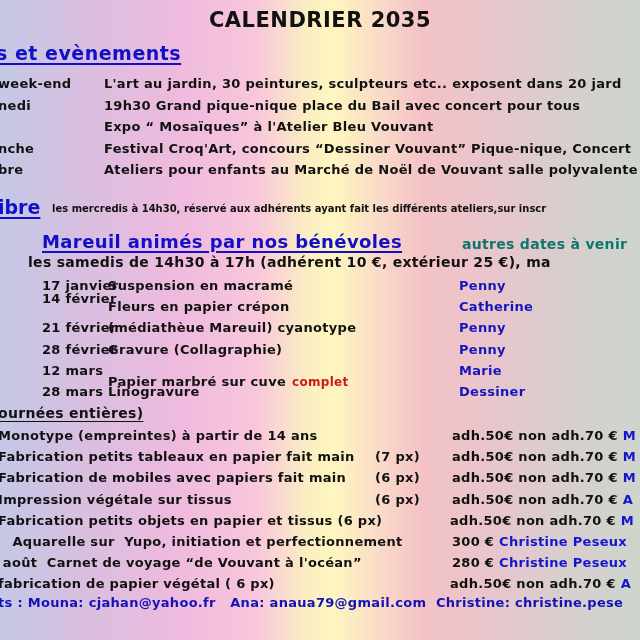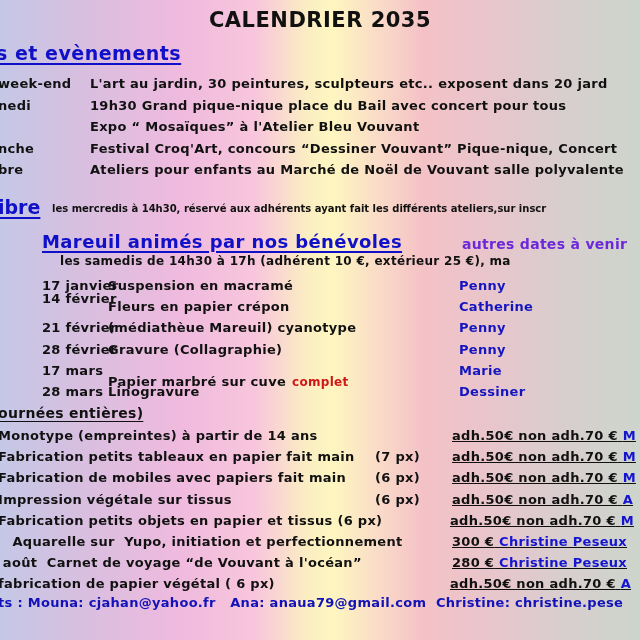--- a/index.html
+++ b/index.html
@@ -11,33 +11,33 @@
       #e6c6cc 78%, #d8cece 88%, #cdd5cc 100%);
     font-family: "DejaVu Sans", sans-serif;
     color:#111;
   }
   .abs { position:absolute; white-space:nowrap; }
   .title { left:0; width:640px; top:8px; text-align:center; font-size:21px; font-weight:bold; letter-spacing:0.5px; color:#111; }
   .h-blue { color:#1010c8; font-weight:bold; text-decoration:underline; text-decoration-thickness:2px; text-underline-offset:3px; }
   .sec1 { left:-4px; top:42px; font-size:19px; letter-spacing:0.5px; }
   .row { font-size:13px; font-weight:bold; letter-spacing:0.3px; }
   .lab { left:-2px; }
-  .desc { left:90px; }
+  .desc { left:104px; }
   .sec2 { left:-2px; top:196px; font-size:19px; }
   .sec2note { left:52px; top:203px; font-size:10px; font-weight:bold; }
   .sec3 { left:42px; top:231px; font-size:18px; letter-spacing:0.4px; }
-  .sec3red { left:462px; top:236px; font-size:14px; font-weight:bold; color:#6d28d9; letter-spacing:0.3px; }
-  .samedis { left:60px; top:254px; font-size:12px; font-weight:bold; letter-spacing:0.3px; }
+  .sec3red { left:462px; top:236px; font-size:14px; font-weight:bold; color:#0f766e; letter-spacing:0.3px; }
+  .samedis { left:28px; top:254px; font-size:14px; font-weight:bold; letter-spacing:0.3px; }
   .adate { left:42px; }
   .atitle { left:108px; }
   .aname { left:459px; color:#1515c0; }
   .complet { color:#d01818; font-weight:bold; font-size:12px; margin-left:6px; }
   .sec4 { left:-2px; top:405px; font-size:14px; font-weight:bold; text-decoration:underline; text-underline-offset:3px; letter-spacing:0.3px; }
   .wdesc { left:-2px; }
-  .wprice { left:452px;text-decoration:underline; }
+  .wprice { left:452px; }
   .wwho { color:#1515d0; }
   .contacts { left:-2px; top:595px; font-size:13px; font-weight:bold; color:#1212b8; letter-spacing:0.3px; }
 </style>
 </head>
 <body>
 
 <div class="abs title">CALENDRIER 2035</div>
 
 <div class="abs h-blue sec1">s et evènements</div>
 <div class="abs row lab" style="top:76px">week-end</div>
@@ -72,21 +72,21 @@
   <div class="abs row adate" style="top:320px">21 février</div>
   <div class="abs row atitle" style="top:320px"><span>(médiathèue Mareuil) cyanotype</span></div>
   <div class="abs row aname" style="top:320px">Penny</div>
 </div>
 <div>
   <div class="abs row adate" style="top:342px">28 février</div>
   <div class="abs row atitle" style="top:342px"><span>Gravure (Collagraphie)</span></div>
   <div class="abs row aname" style="top:342px">Penny</div>
 </div>
 <div>
-  <div class="abs row adate" style="top:363px">17 mars</div>
+  <div class="abs row adate" style="top:363px">12 mars</div>
   <div class="abs row atitle" style="top:374px"><span>Papier marbré sur cuve</span><span class="complet">complet</span></div>
   <div class="abs row aname" style="top:363px">Marie</div>
 </div>
 <div>
   <div class="abs row adate" style="top:384px">28 mars</div>
   <div class="abs row atitle" style="top:384px"><span>Linogravure</span></div>
   <div class="abs row aname" style="top:384px">Dessiner</div>
 </div>
 
 <div class="abs sec4">ournées entières)</div>

